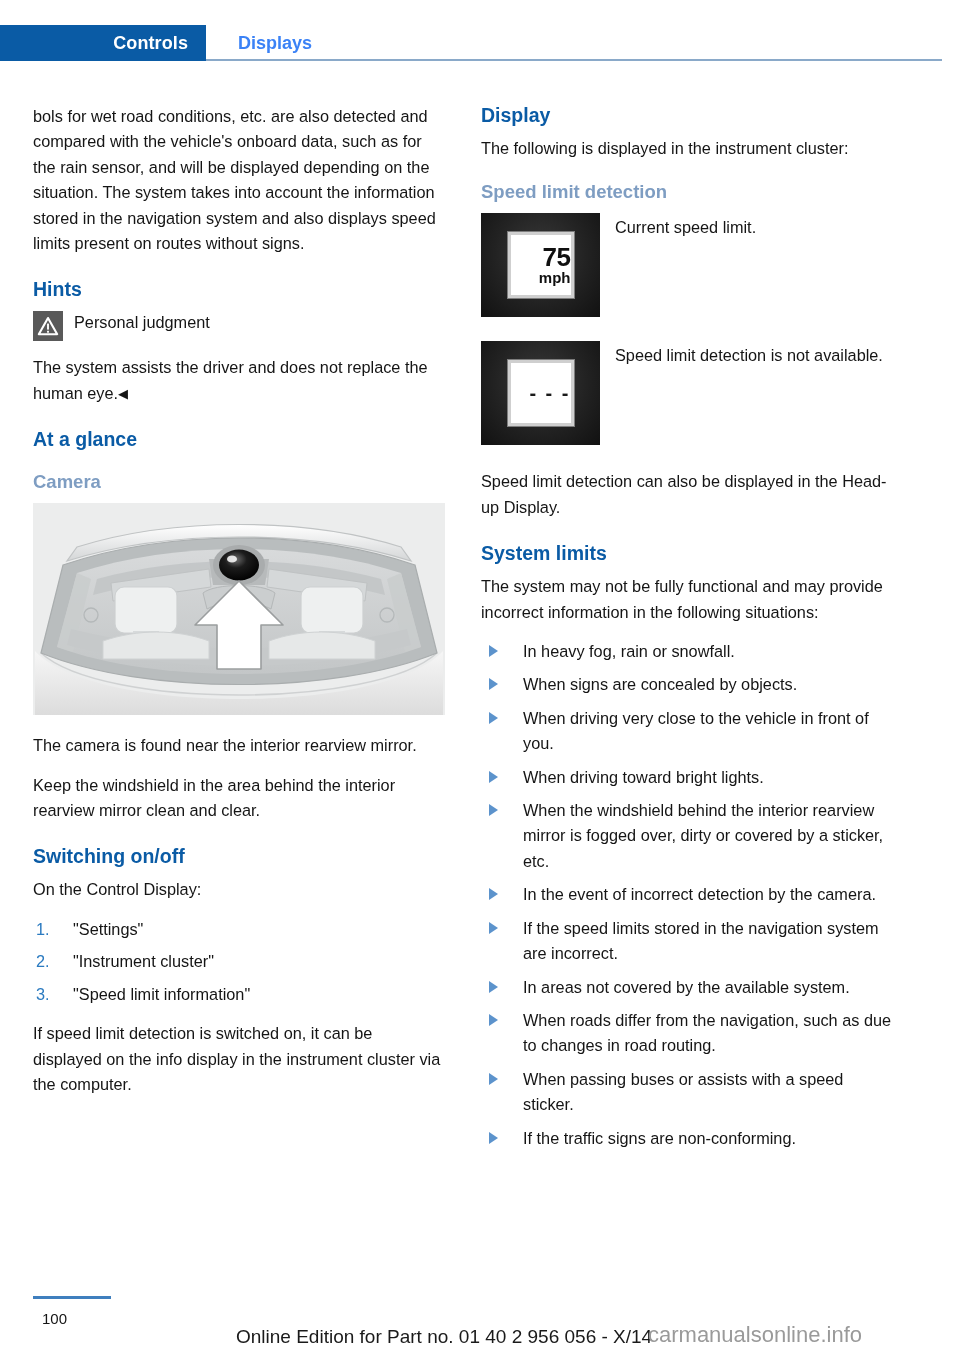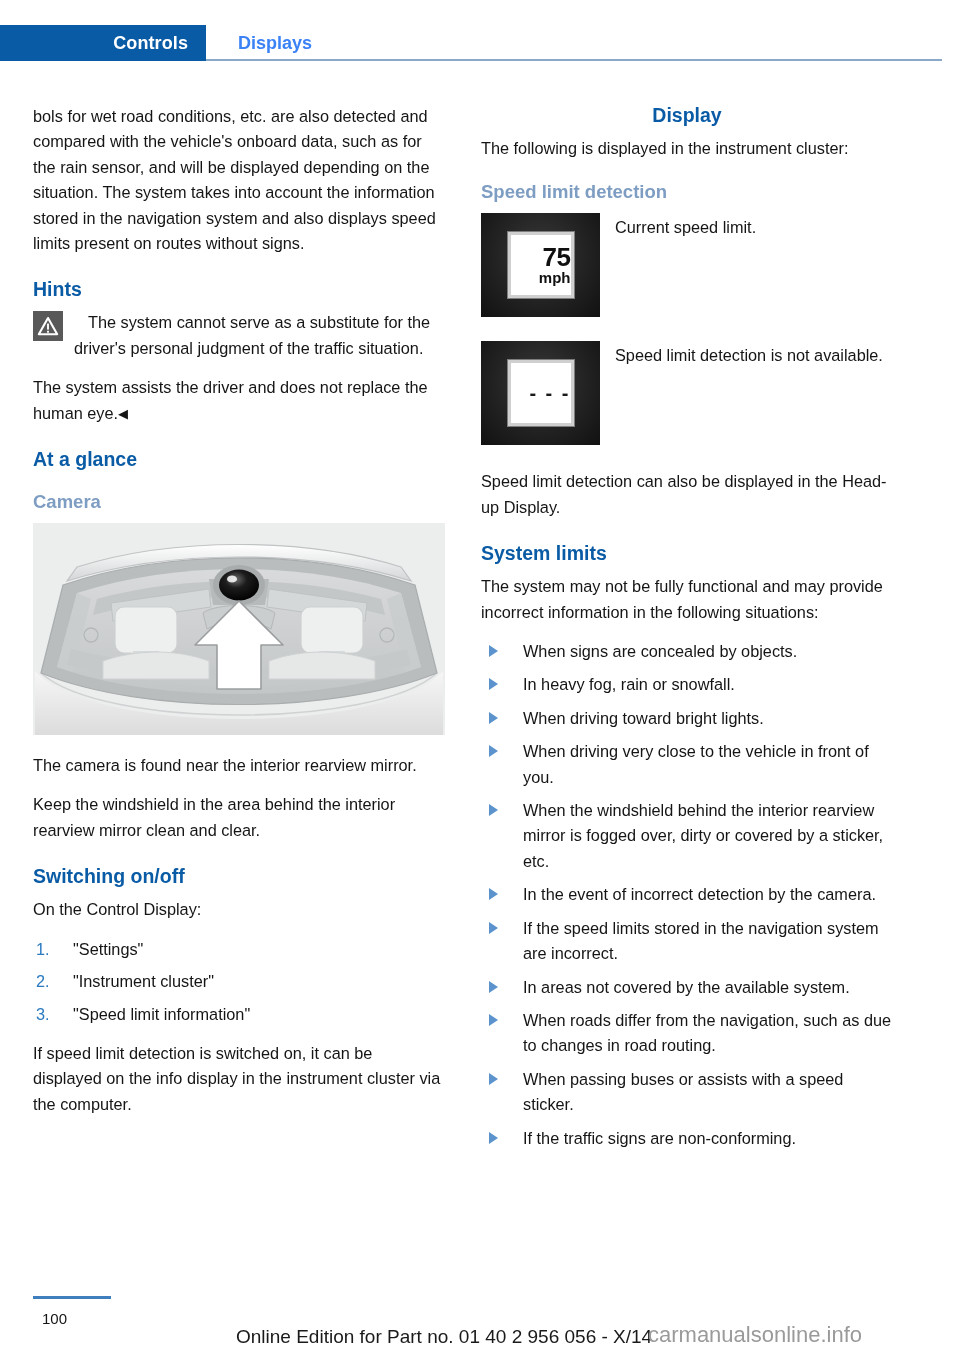--- a/index.html
+++ b/index.html
@@ -61,21 +61,21 @@
   p, li { font-size: 16.3px; line-height: 25.4px; color: #151515; }
   p { margin-bottom: 14px; }
 
   h2 {
     font-size: 19.5px;
     font-weight: bold;
     color: #0a5ba5;
     margin-top: 22px;
     margin-bottom: 9px;
   }
-  h2.first { margin-top: 0; text-align: center; }
+  h2.first { margin-top: 0; }
   h3 {
     font-size: 18.5px;
     font-weight: bold;
     color: #7e9dc2;
     margin-top: 20px;
     margin-bottom: 10px;
   }
 
   
   .note { position: relative; margin-bottom: 14px; }
@@ -230,21 +230,21 @@
   <h2>Hints</h2>
 
   <div class="note">
     <span class="warn-icon">
       <svg width="22" height="20" viewBox="0 0 22 20" aria-hidden="true">
         <polygon points="11,2 20.2,18.2 1.8,18.2" fill="none" stroke="#ffffff" stroke-width="2.1" stroke-linejoin="round"></polygon>
         <rect x="10.05" y="7.6" width="1.9" height="6.0" fill="#ffffff"></rect>
         <rect x="10.05" y="14.8" width="1.9" height="1.9" fill="#ffffff"></rect>
       </svg>
     </span>
-    <div class="note-body">The system cannot serve as a substitute for the driver's personal judgment of the traffic situation.</div>
+    <div class="note-title">Personal judgment</div>
   </div>
 
   <p><span>The system assists the driver and does not replace the human eye.</span><span class="endmark">◀</span></p>
 
   <h2>At a glance</h2>
 
   <h3>Camera</h3>
 
   <div class="figure-camera">
     <svg width="412" height="212" viewBox="0 0 412 212" aria-hidden="true">
@@ -360,24 +360,24 @@
     </div>
     <div class="caption">Speed limit detection is not available.</div>
   </div>
 
   <p>Speed limit detection can also be displayed in the Head-up Display.</p>
 
   <h2>System limits</h2>
   <p>The system may not be fully functional and may provide incorrect information in the following situations:</p>
 
   <ul class="bullets">
+    <li><span class="tri"></span><span>In heavy fog, rain or snowfall.</span></li>
     <li><span class="tri"></span><span>When signs are concealed by objects.</span></li>
-    <li><span class="tri"></span><span>In heavy fog, rain or snowfall.</span></li>
+    <li><span class="tri"></span><span>When driving very close to the vehicle in front of you.</span></li>
     <li><span class="tri"></span><span>When driving toward bright lights.</span></li>
-    <li><span class="tri"></span><span>When driving very close to the vehicle in front of you.</span></li>
     <li><span class="tri"></span><span>When the windshield behind the interior rearview mirror is fogged over, dirty or covered by a sticker, etc.</span></li>
     <li><span class="tri"></span><span>In the event of incorrect detection by the camera.</span></li>
     <li><span class="tri"></span><span>If the speed limits stored in the navigation system are incorrect.</span></li>
     <li><span class="tri"></span><span>In areas not covered by the available system.</span></li>
     <li><span class="tri"></span><span>When roads differ from the navigation, such as due to changes in road routing.</span></li>
     <li><span class="tri"></span><span>When passing buses or assists with a speed sticker.</span></li>
     <li><span class="tri"></span><span>If the traffic signs are non-conforming.</span></li>
   </ul>
 </div>
 

